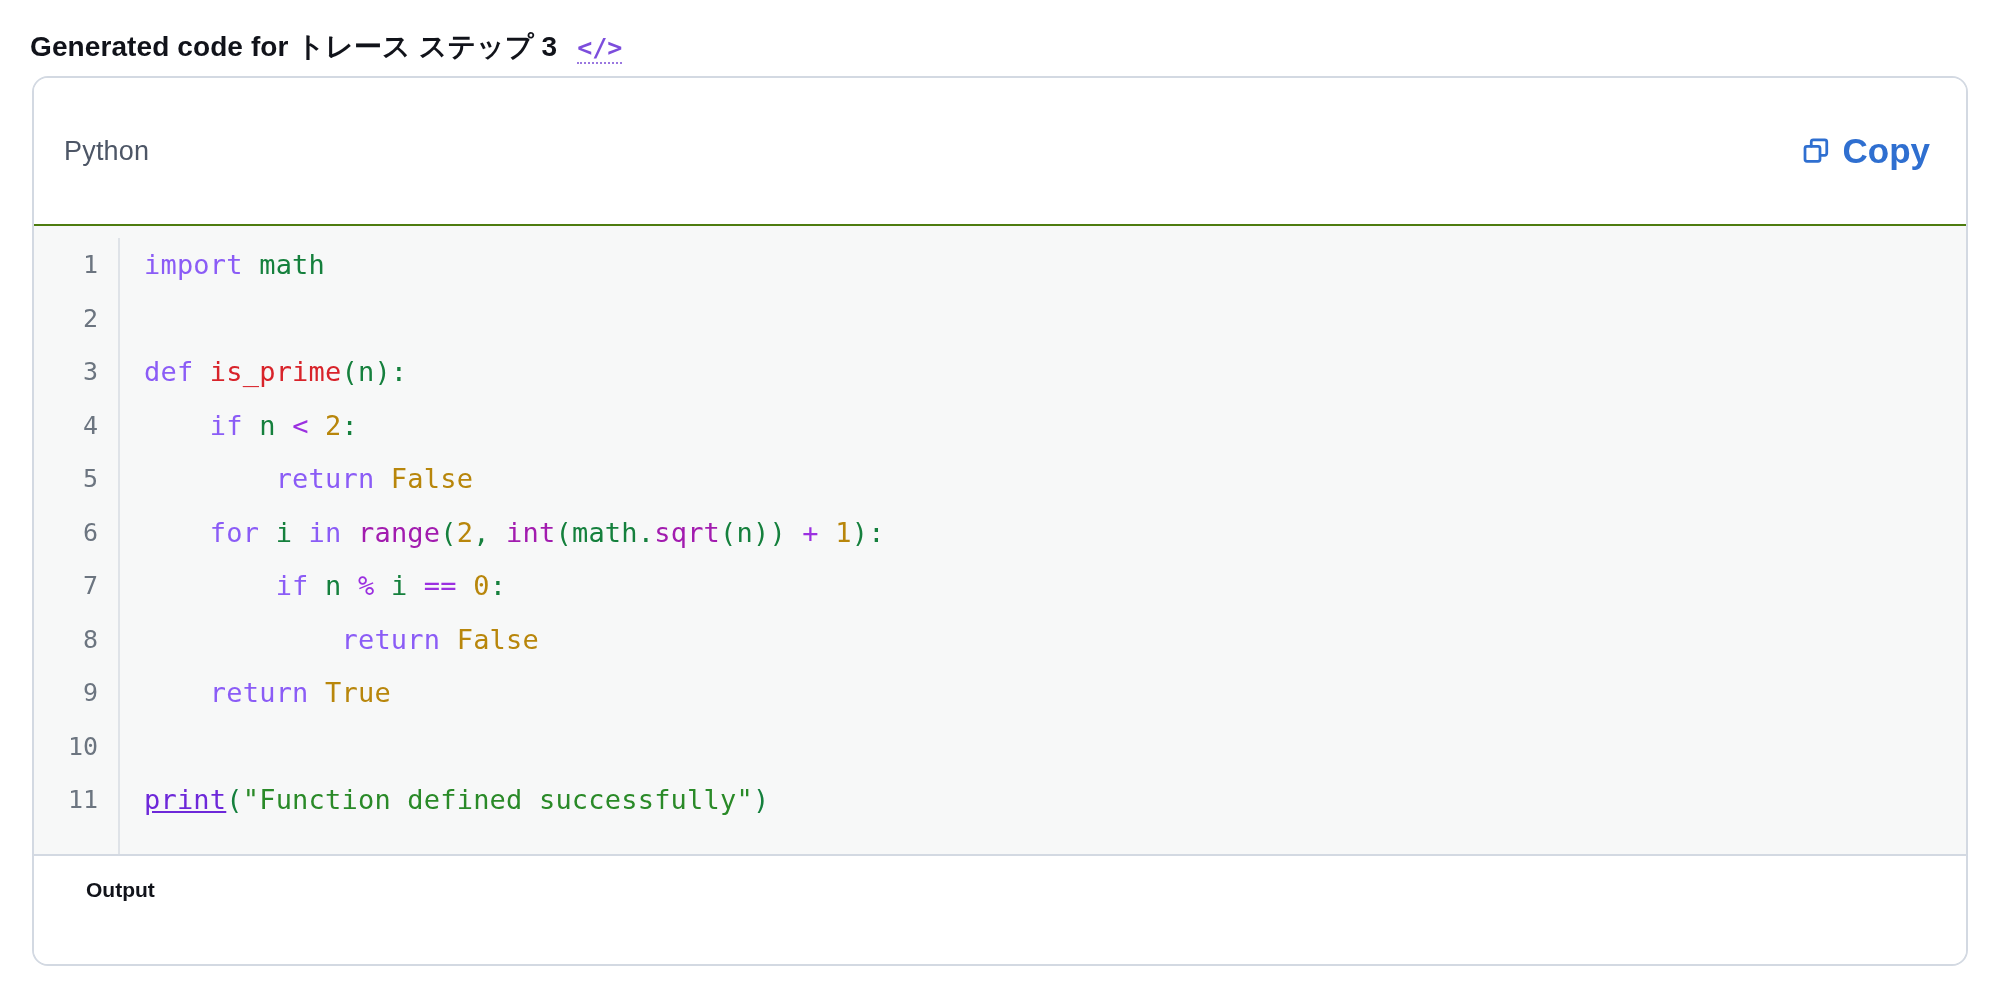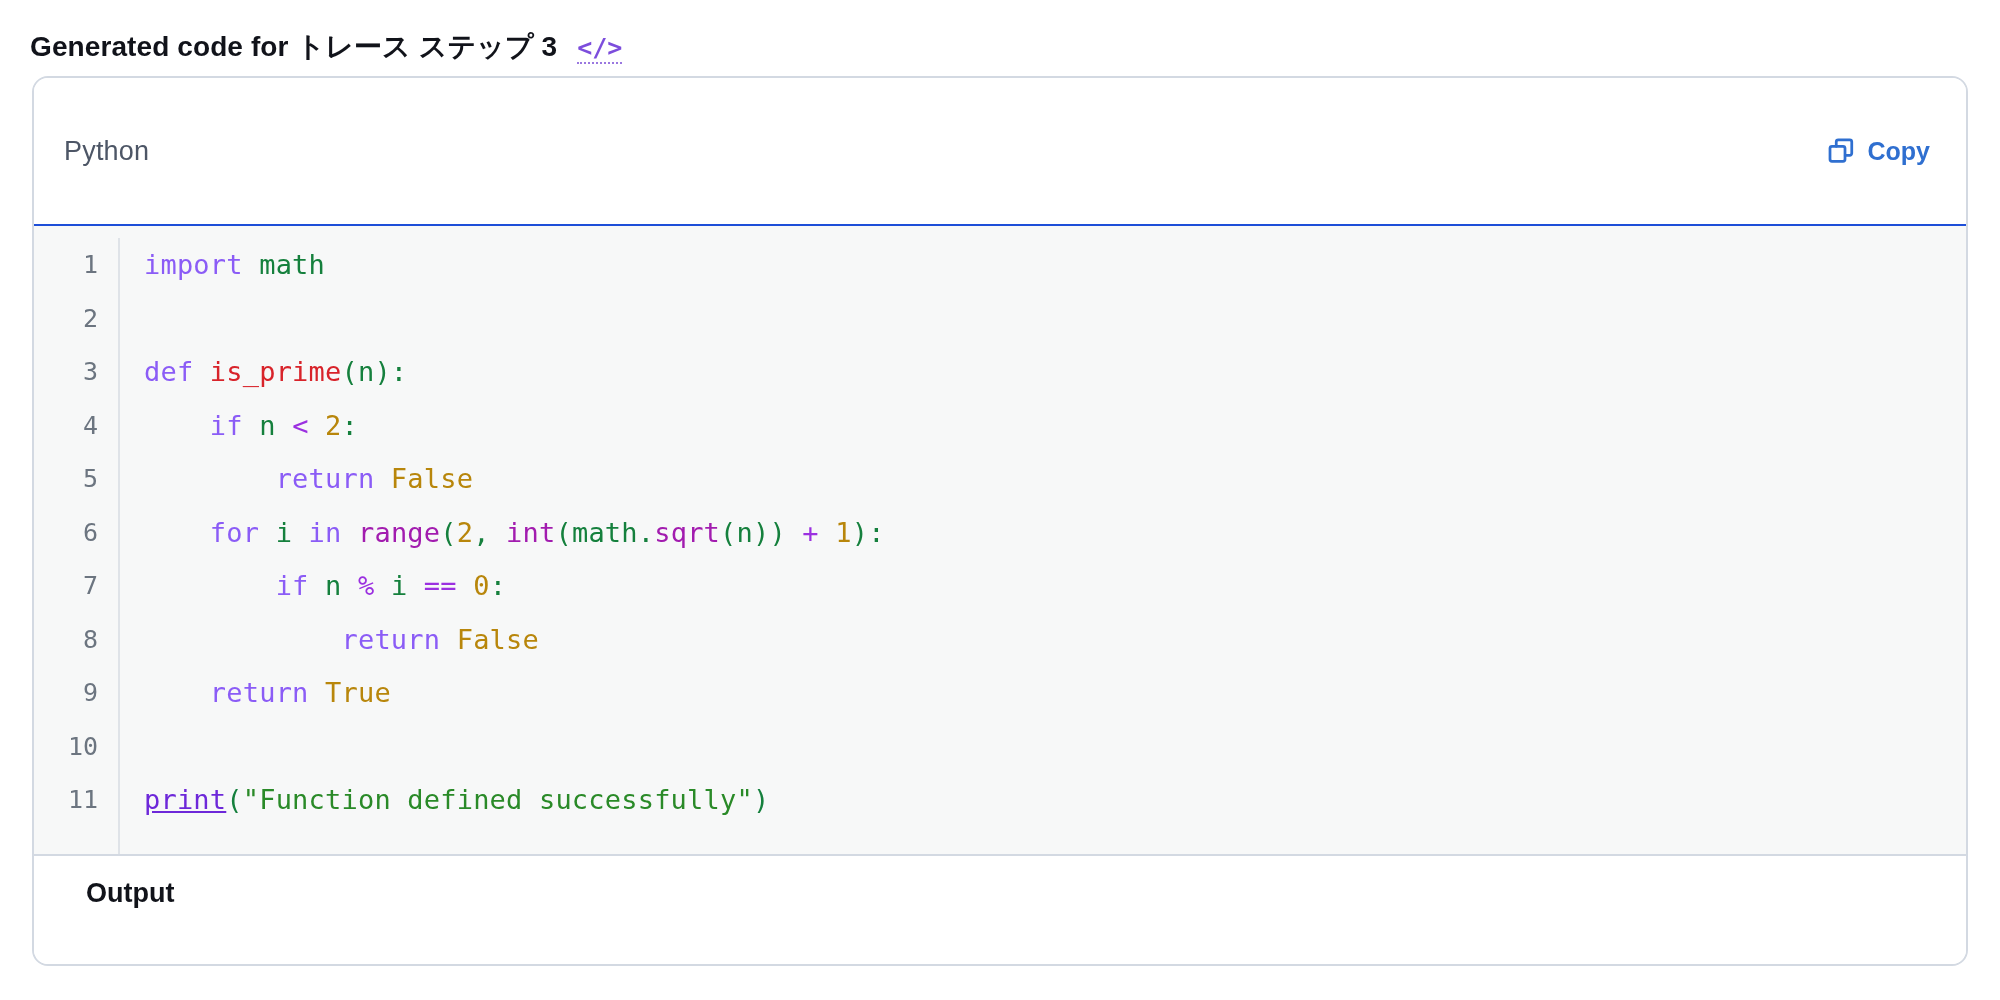--- a/index.html
+++ b/index.html
@@ -61,37 +61,37 @@
     display: flex;
     flex-direction: column;
   }
 
   
   .card-header {
     position: relative;
     height: 148px;
     flex: 0 0 148px;
     background: #ffffff;
-    border-bottom: 2px solid #1d4ed8;
+    border-bottom: 2px solid #4d7c0f;
     display: flex;
     align-items: center;
     justify-content: space-between;
     padding: 0 34px 0 30px;
   }
   .lang-label {
     font-size: 27px;
     color: #4d5666;
     letter-spacing: 0.2px;
   }
   .copy-button {
     display: flex;
     align-items: center;
     gap: 12px;
     color: #2f6fd0;
-    font-size: 25px;
+    font-size: 35px;
     font-weight: bold;
     cursor: pointer;
     background: none;
     border: none;
     font-family: "Liberation Sans", sans-serif;
     padding: 4px 2px;
   }
   .copy-icon { display: block; width: 30px; height: 30px; }
 
   
@@ -140,21 +140,21 @@
 
   
   .card-footer {
     flex: 0 0 108px;
     background: #ffffff;
     display: flex;
     align-items: flex-start;
     padding: 22px 0 0 52px;
   }
   .output-label {
-    font-size: 27px;
+    font-size: 21px;
     font-weight: bold;
     color: #11131a;
   }
 </style>
 </head>
 <body>
 
 <div class="page">
 
   <div class="title-row">

